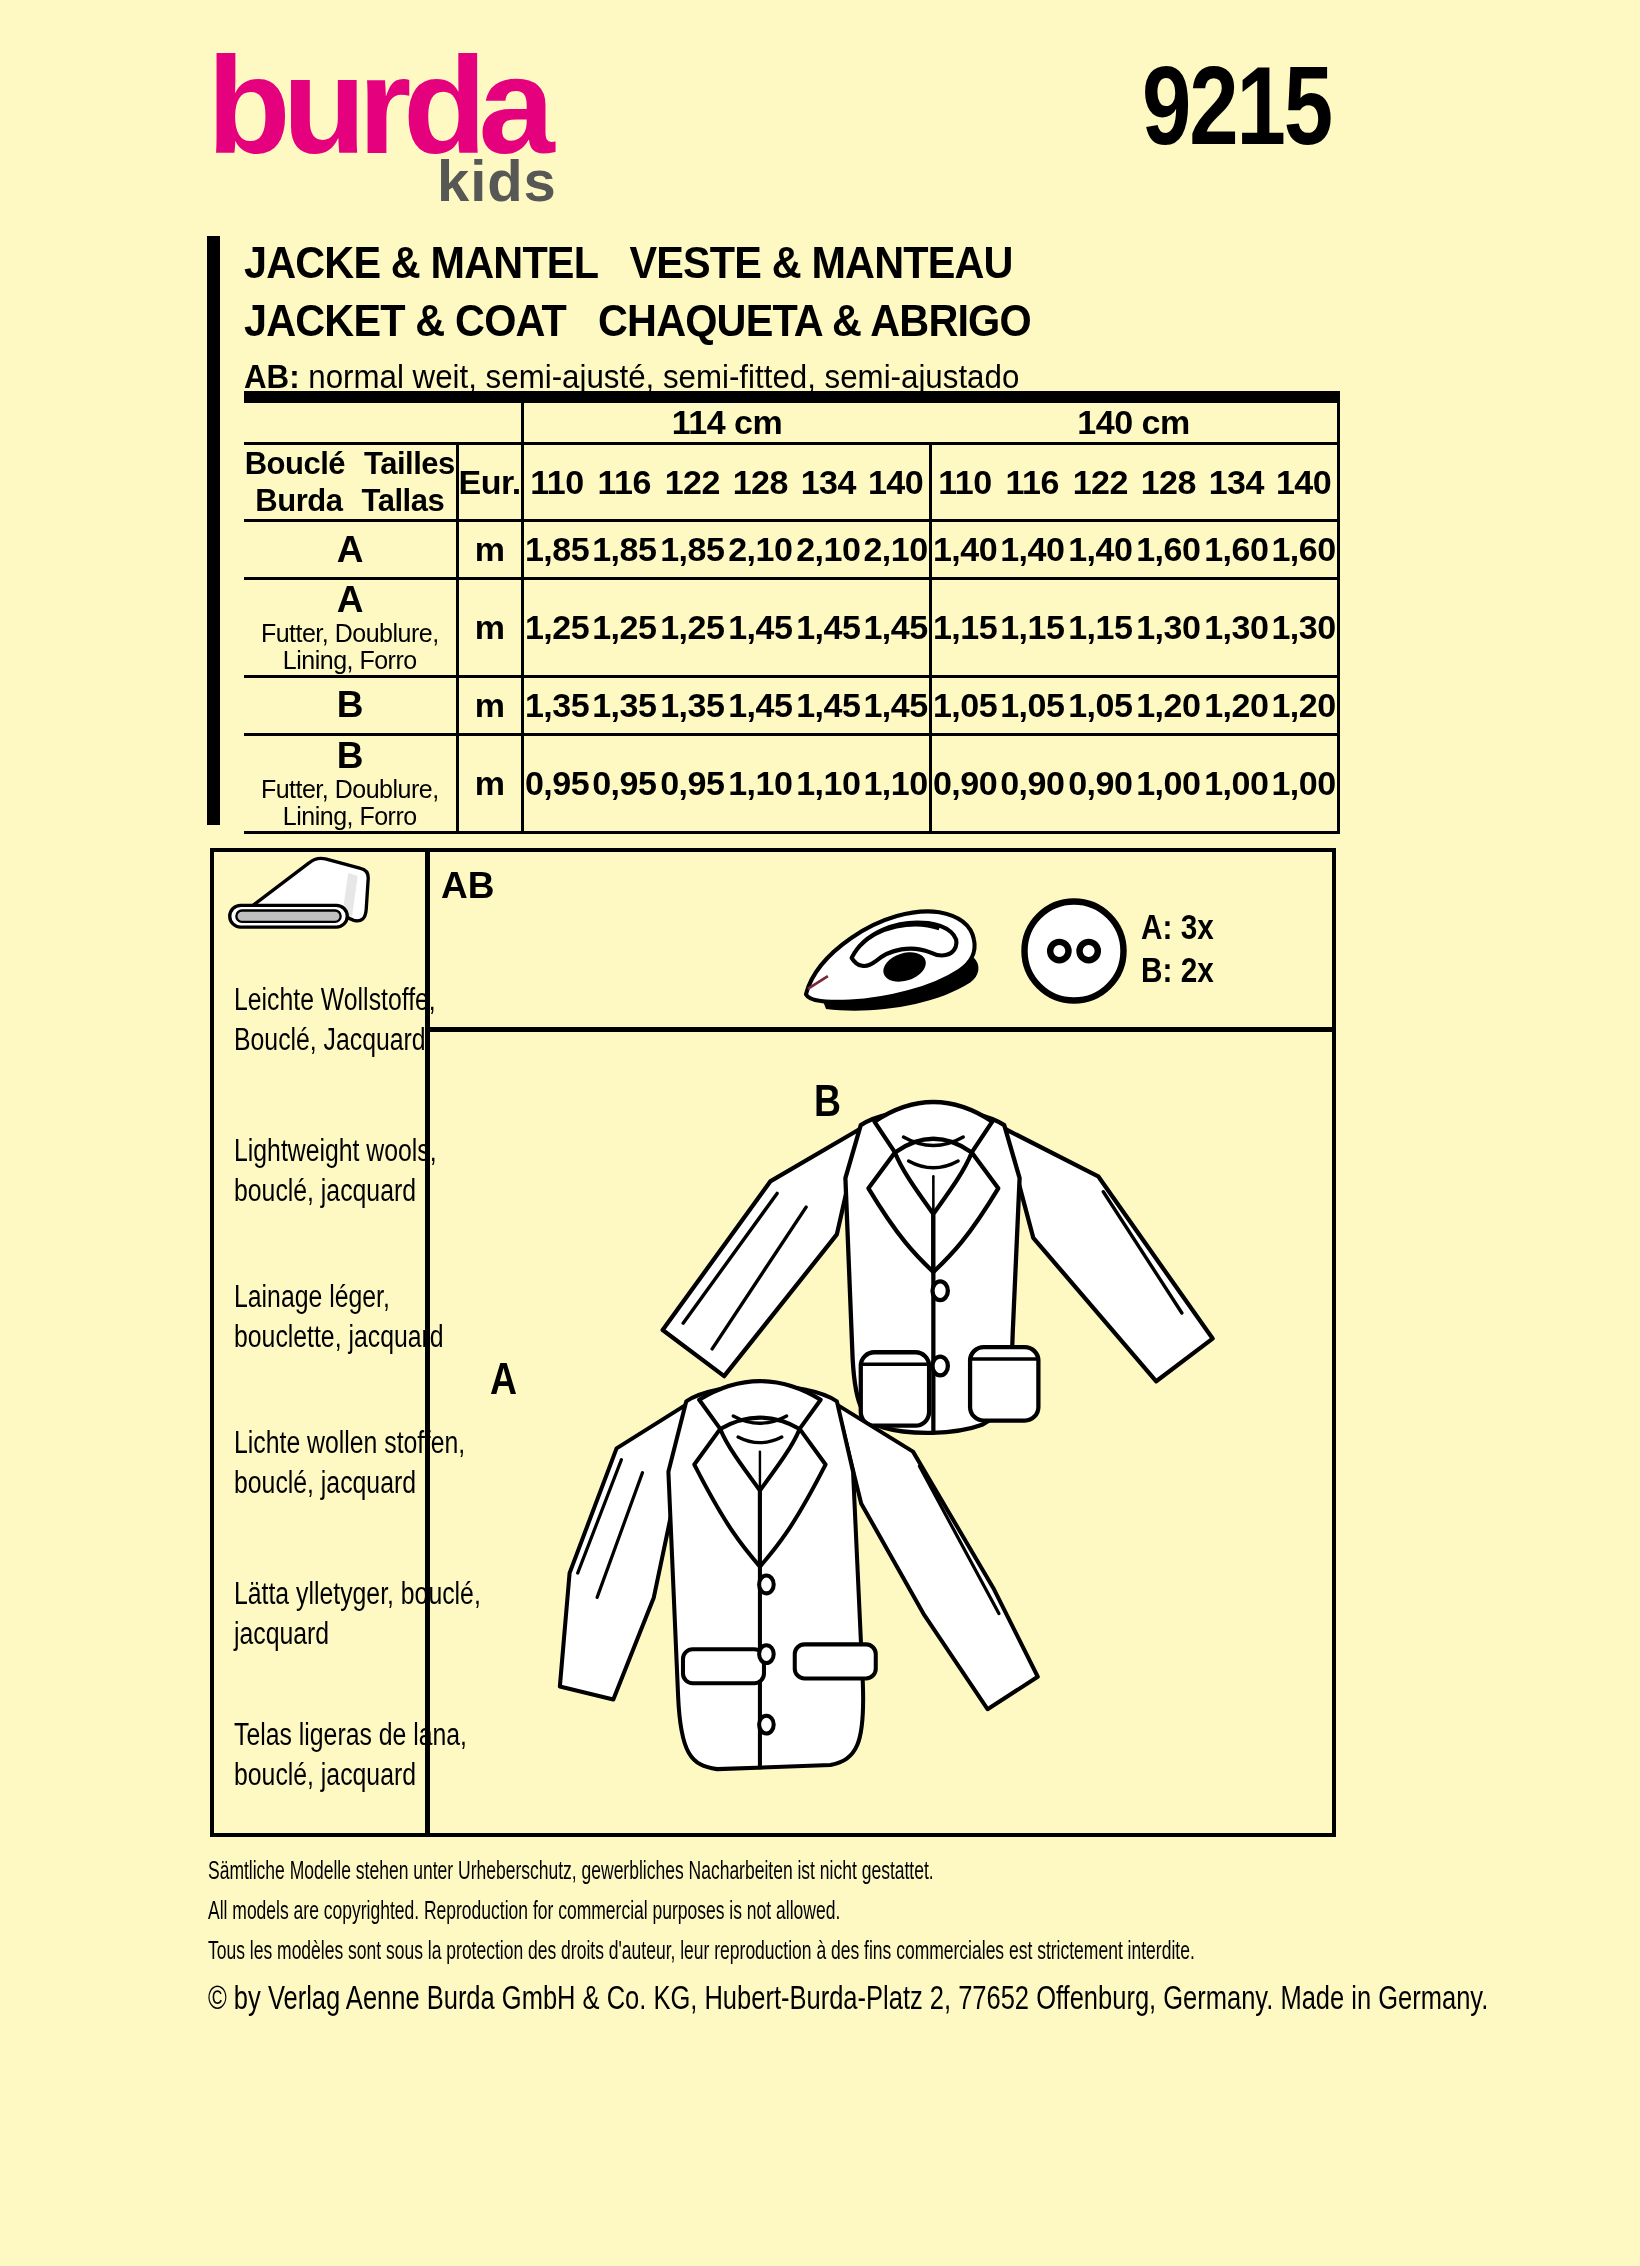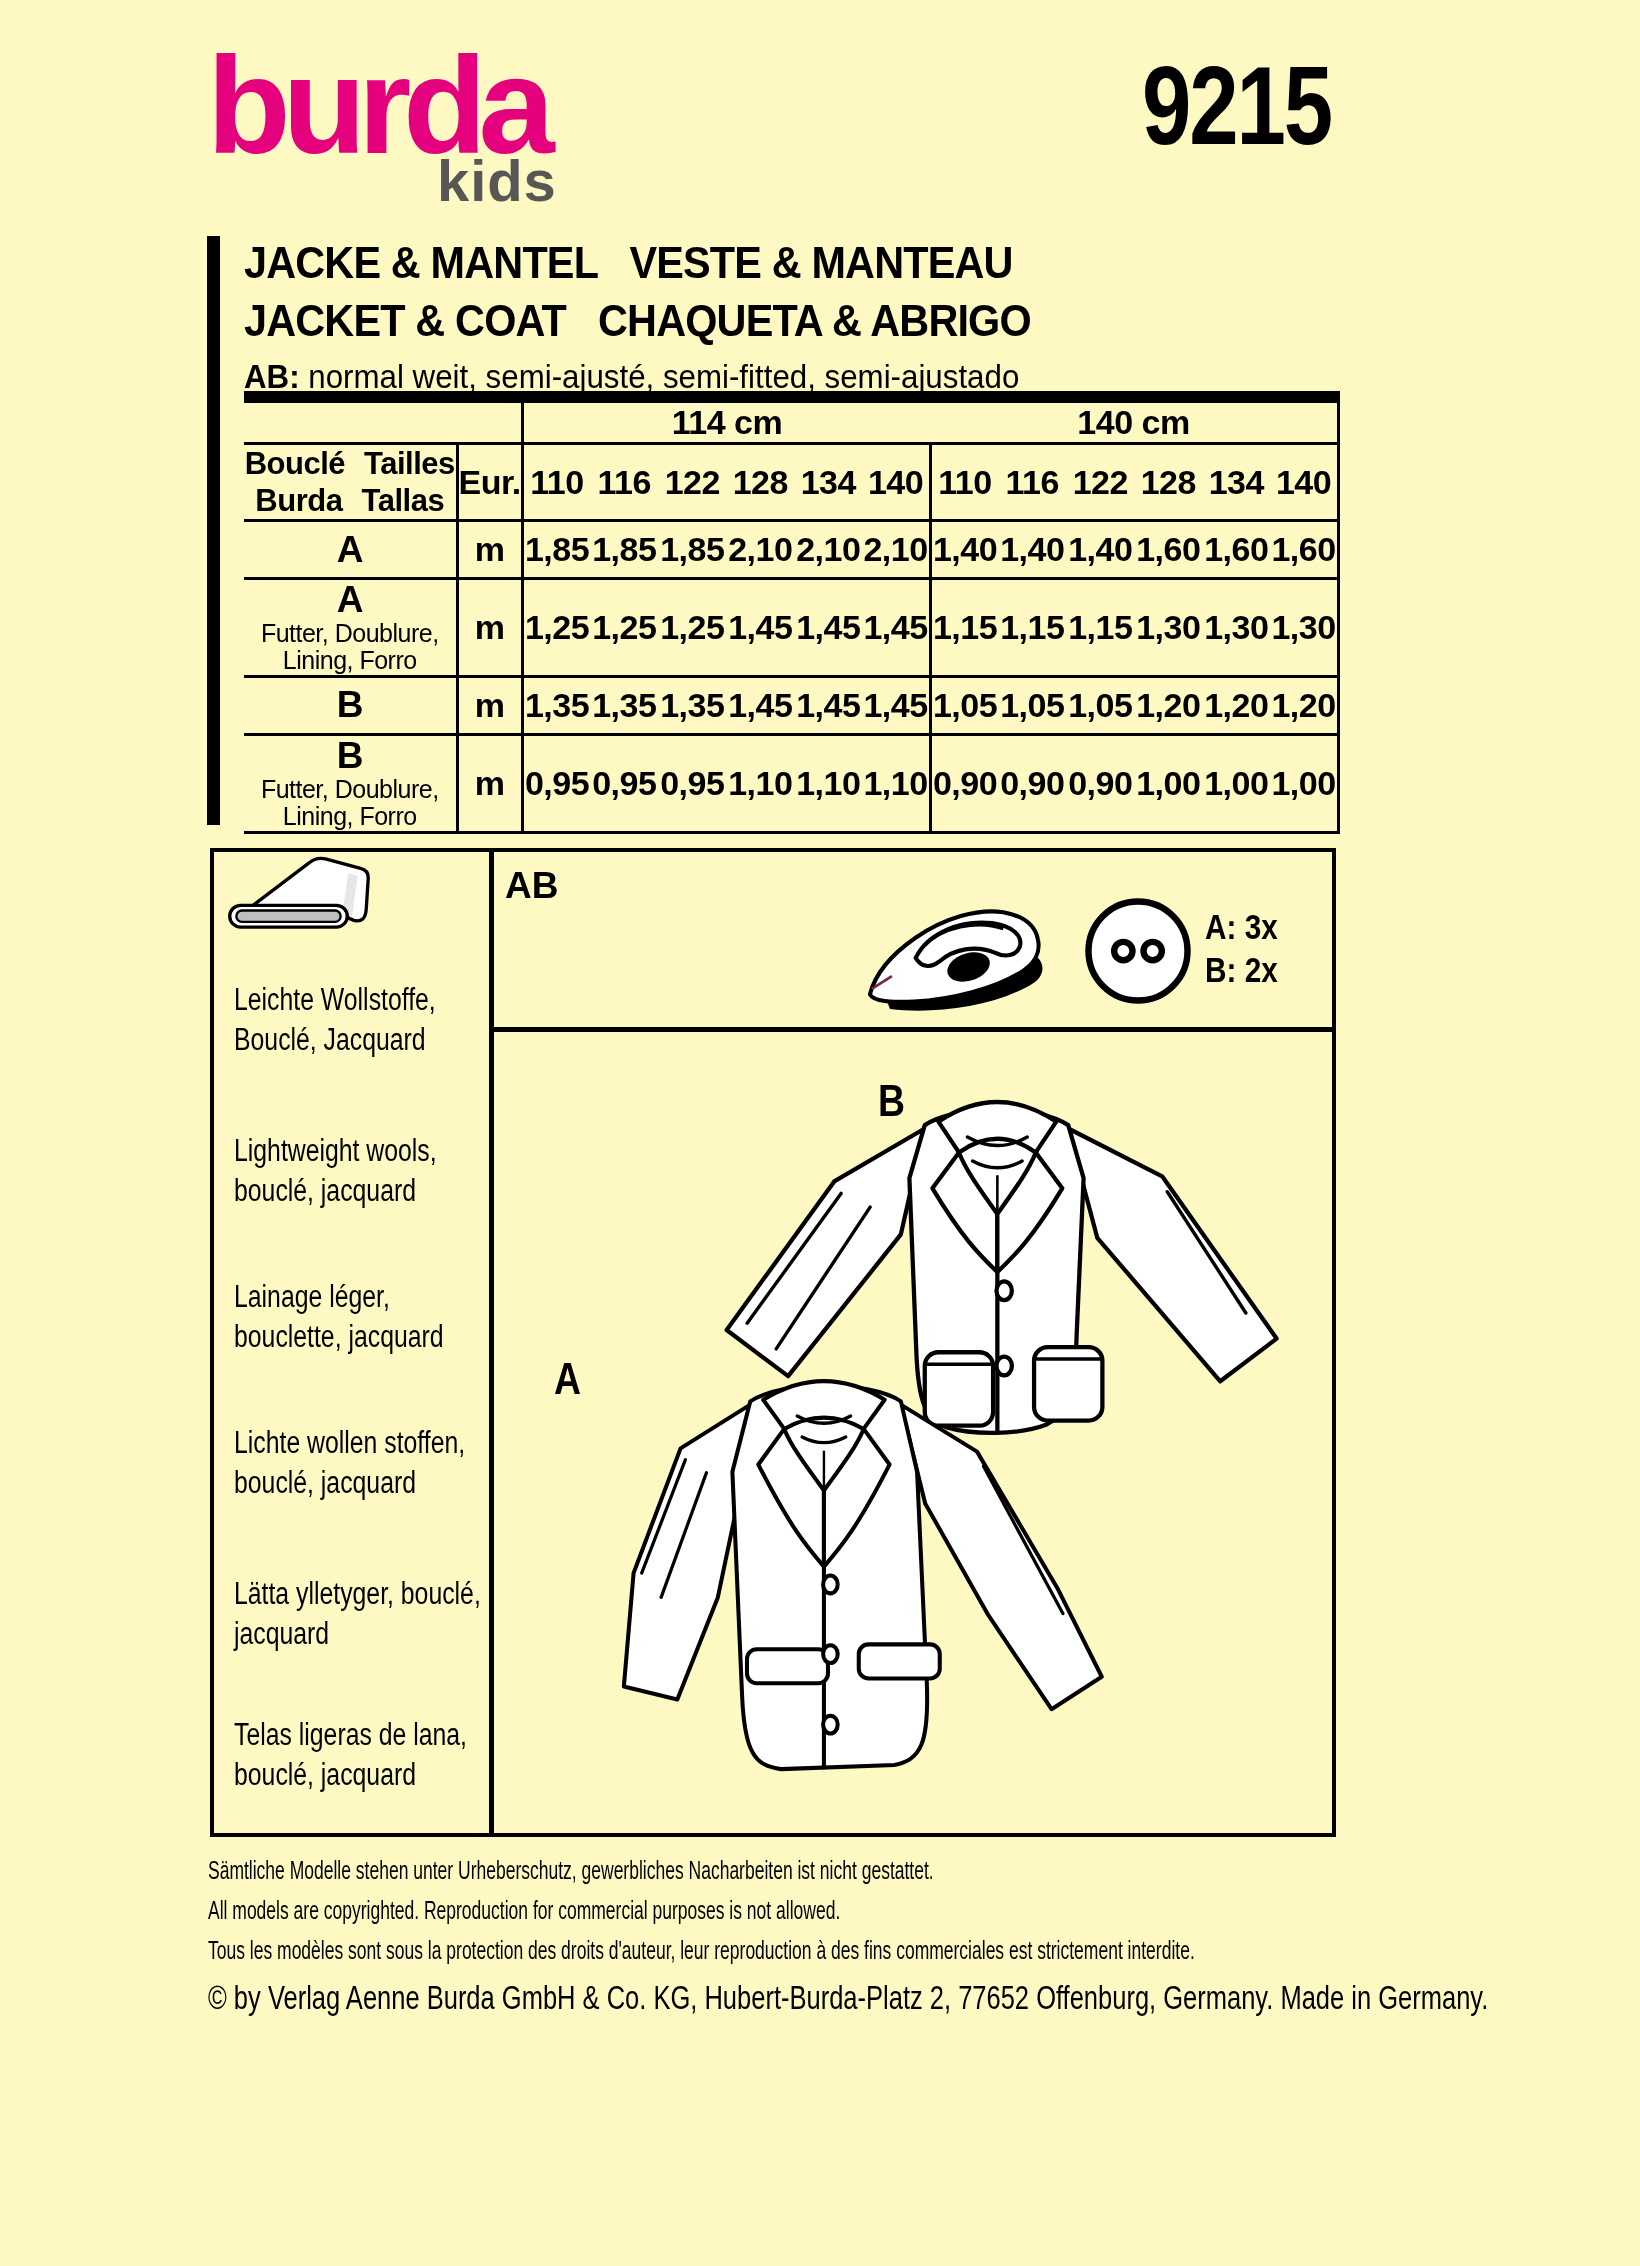--- a/index.html
+++ b/index.html
@@ -53,21 +53,21 @@
   td.eur { text-align:right; padding-right:7.3px; }
   tr.r-cm  { height:46px; }
   tr.r-hdr { height:67px; }
   tr.r-v   { height:58px; }
   tr.r-vf  { height:96px; }
   
   .boxes {
     position:absolute; left:210px; top:848px; width:1126px; height:989px;
     border:4.6px solid #000; display:flex;
   }
-  .fabric-box { width:280px; border-right:5.5px solid #000; position:relative; }
+  .fabric-box { width:216px; border-right:5.5px solid #000; position:relative; }
   .bolt-icon { position:absolute; left:12.8px; top:3.7px; }
   .fabric-list { position:absolute; left:0; top:0; width:100%; height:100%; }
   .fab-item {
     position:absolute; left:20px; font-size:31px; line-height:40px; white-space:nowrap;
     transform:scaleX(.8); transform-origin:0 0;
   }
   .fab-item:nth-child(1){ top:128px; } .fab-item:nth-child(2){ top:279px; }
   .fab-item:nth-child(3){ top:425px; } .fab-item:nth-child(4){ top:571px; }
   .fab-item:nth-child(5){ top:722px; } .fab-item:nth-child(6){ top:863px; }
   .right-boxes { flex:1; display:flex; flex-direction:column; }

